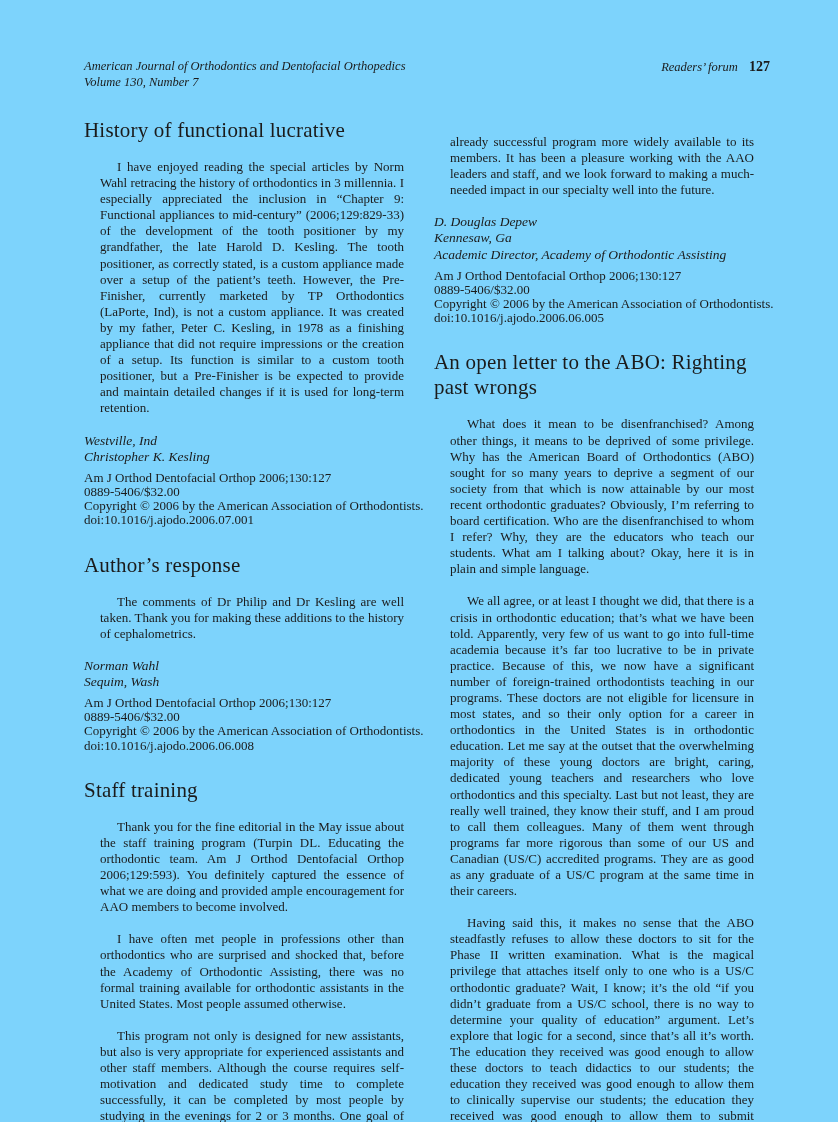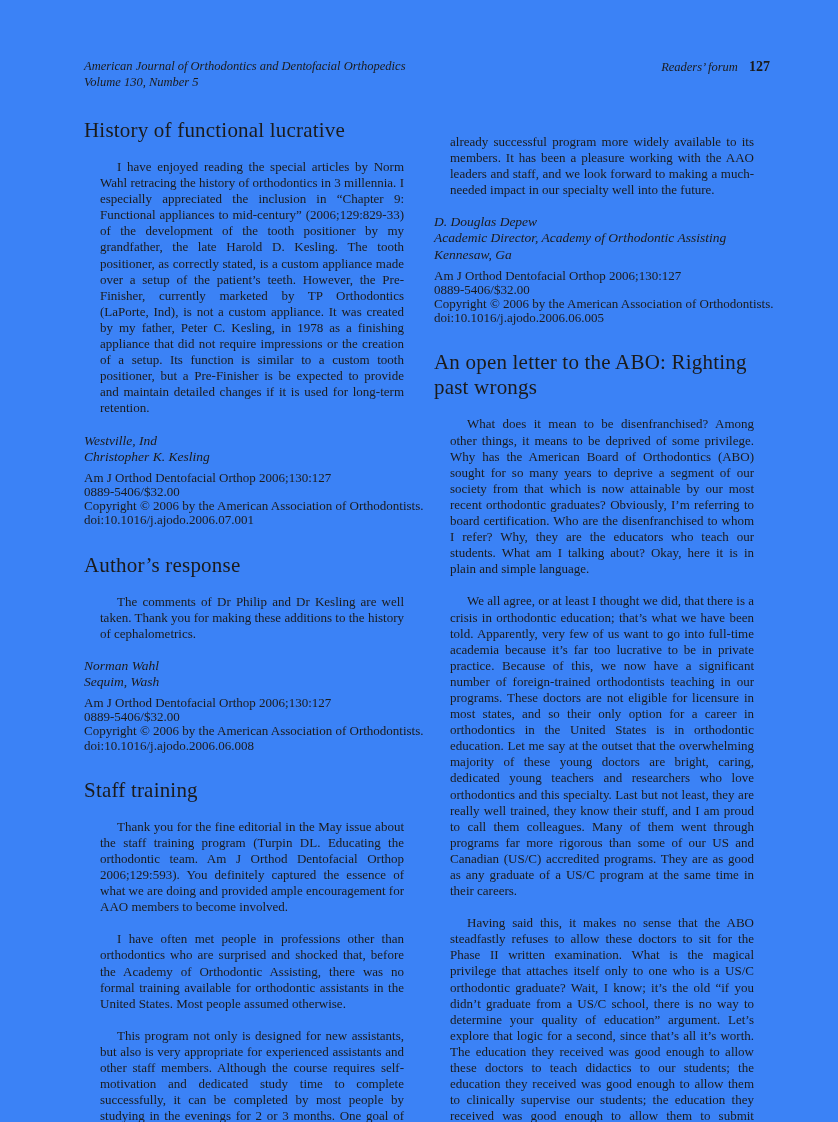--- a/index.html
+++ b/index.html
@@ -5,21 +5,21 @@
   html, body {
     margin: 0;
     padding: 0;
     background: #ffffff;
   }
   .page {
     position: relative;
     width: 838px;
     height: 1122px;
     margin: 0 auto;
-    background: #3b82f6;
+    background: #7dd3fc;
     box-sizing: border-box;
     padding: 58px 68px 0 84px;
     overflow: hidden;
     font-family: "Liberation Serif", "DejaVu Serif", serif;
     color: #1b1b1b;
   }
   
   .running-head {
     display: flex;
     justify-content: space-between;
@@ -89,21 +89,21 @@
   .citation div { white-space: nowrap; }
 </style>
 </head>
 <body>
 
 <div class="page">
 
   <div class="running-head">
     <div class="rh-left">
       <div>American Journal of Orthodontics and Dentofacial Orthopedics</div>
-      <div>Volume 130, Number 5</div>
+      <div>Volume 130, Number 7</div>
     </div>
     <div class="rh-right">
       <span class="rh-section">Readers’ forum</span>
       <span class="rh-page">127</span>
     </div>
   </div>
 
   <div class="columns">
 
     <div class="col">
@@ -147,22 +147,22 @@
       </section>
 
     </div>
 
     <div class="col">
 
       <section class="article">
         <p class="body-par no-indent">already successful program more widely available to its members. It has been a pleasure working with the AAO leaders and staff, and we look forward to making a much-needed impact in our specialty well into the future.</p>
         <div class="signature">
           <div>D. Douglas Depew</div>
+          <div>Kennesaw, Ga</div>
           <div>Academic Director, Academy of Orthodontic Assisting</div>
-          <div>Kennesaw, Ga</div>
         </div>
         <div class="citation">
           <div>Am J Orthod Dentofacial Orthop 2006;130:127</div>
           <div>0889-5406/$32.00</div>
           <div>Copyright © 2006 by the American Association of Orthodontists.</div>
           <div>doi:10.1016/j.ajodo.2006.06.005</div>
         </div>
       </section>
 
       <section class="article">

